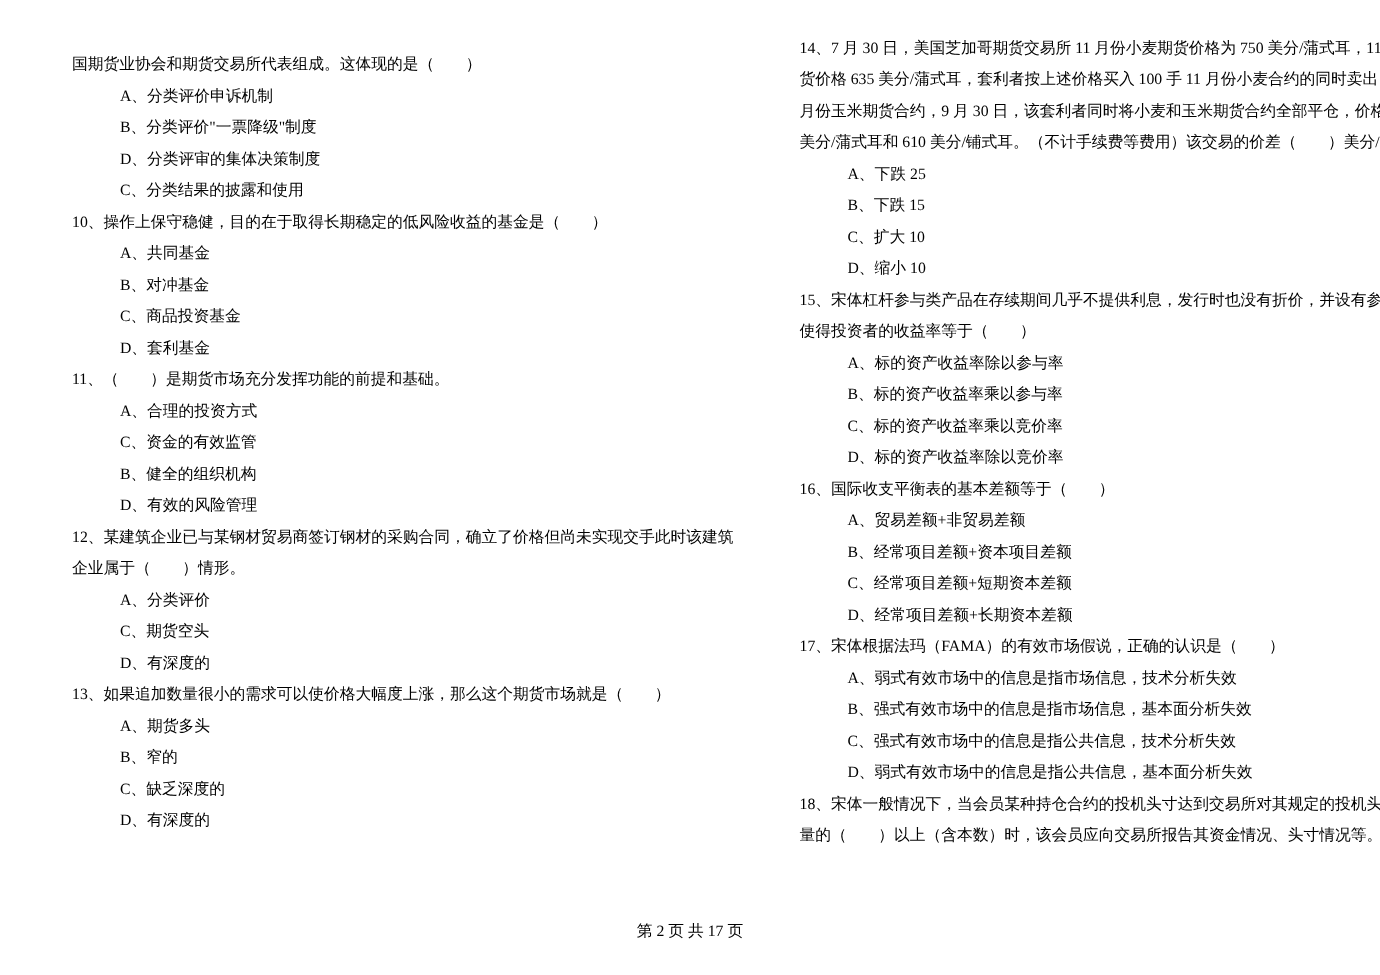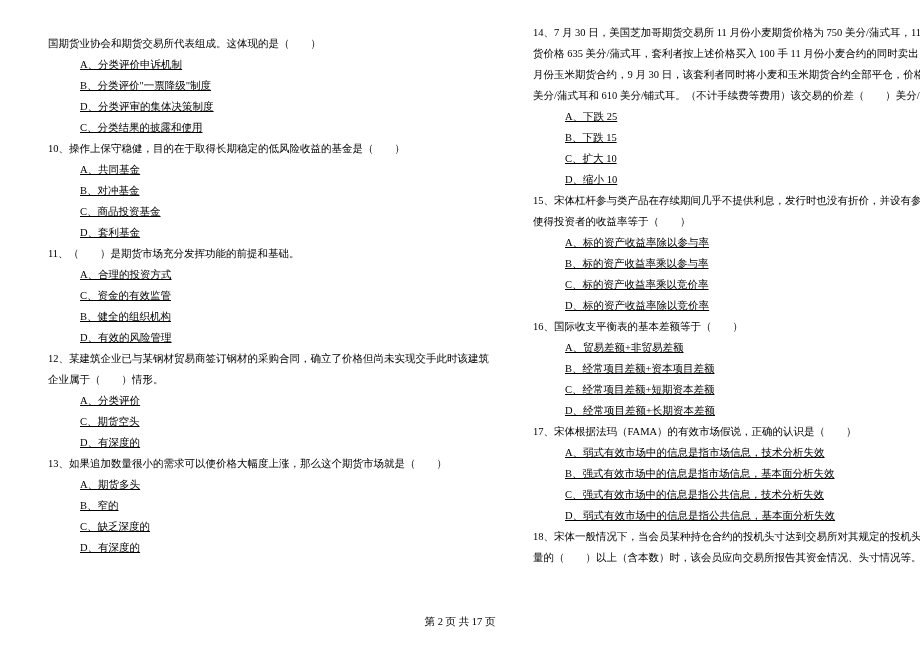--- a/index.html
+++ b/index.html
@@ -14,21 +14,21 @@
       padding: 22px 48px 0 48px;
       position: relative;
     }
     .columns {
       display: flex;
       gap: 44px;
       align-items: center;
     }
     .col { flex: 1; }
     .line { white-space: nowrap; overflow: hidden; }
-    .indent1 { padding-left: 32px; text-decoration: underline; }
+    .indent1 { padding-left: 32px; }
     .footer {
       position: absolute;
       bottom: 18px;
       width: 100%;
       left: 0;
       text-align: center;
       font-size: 10.5px;
     }
   </style>
 </head>

